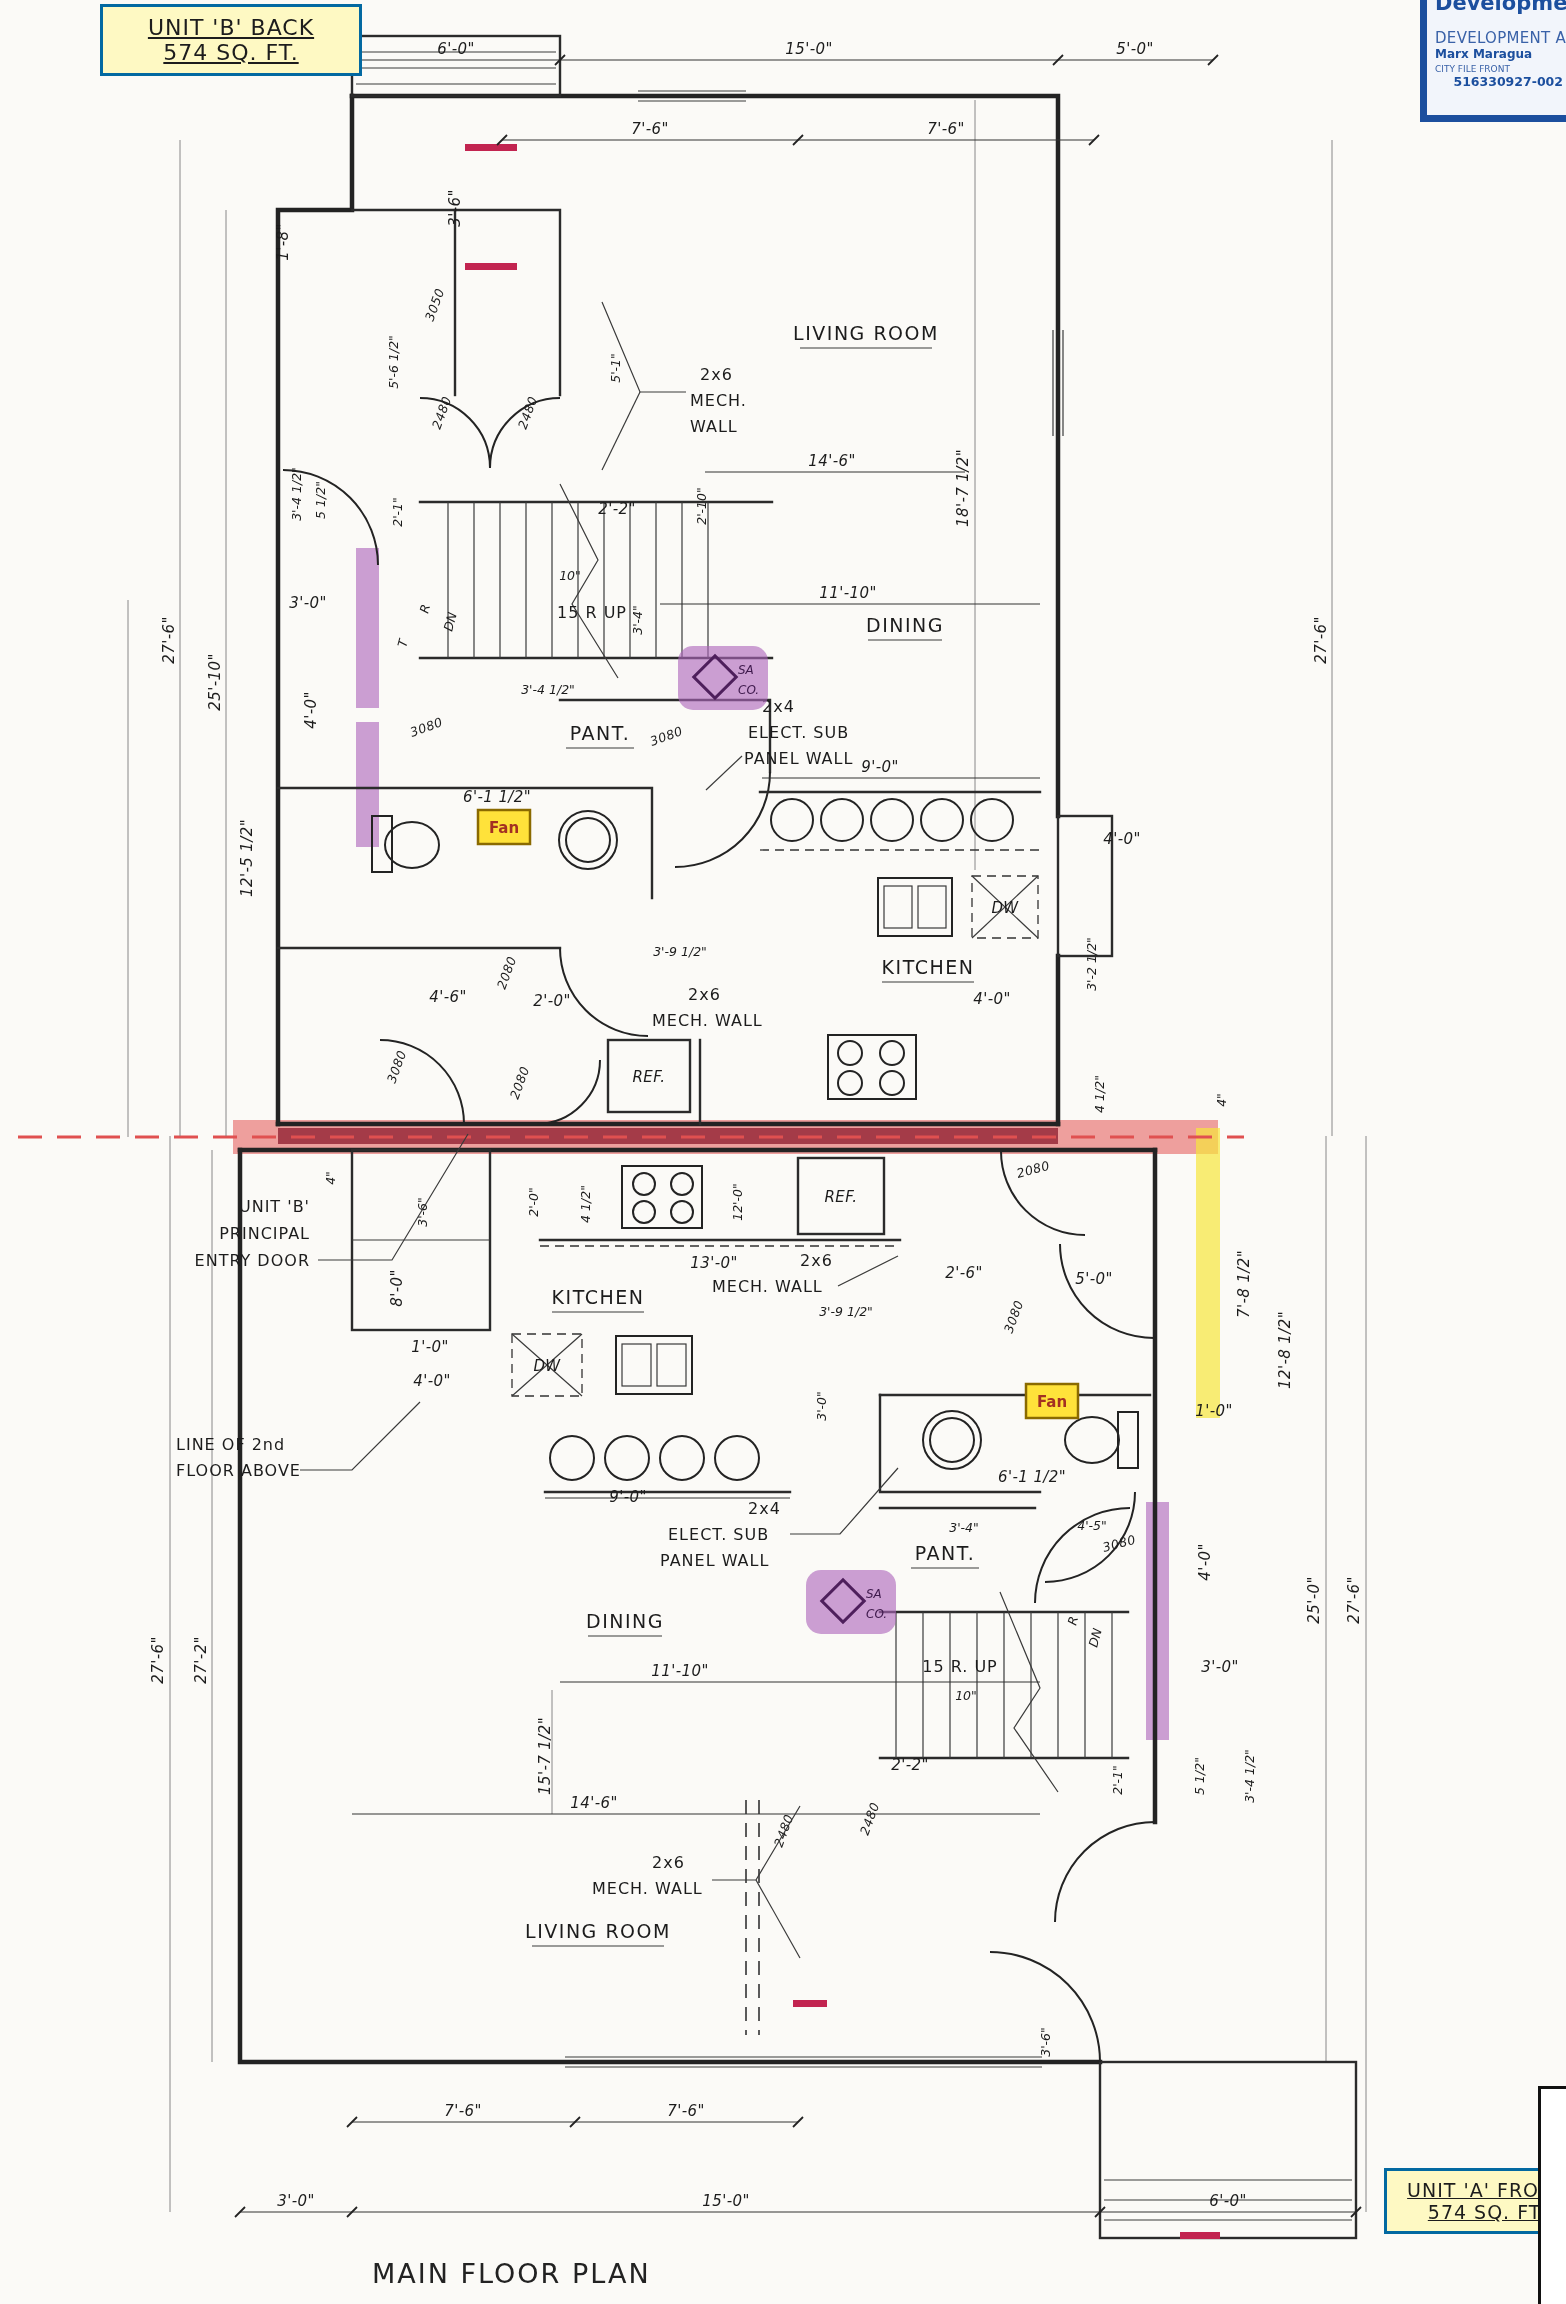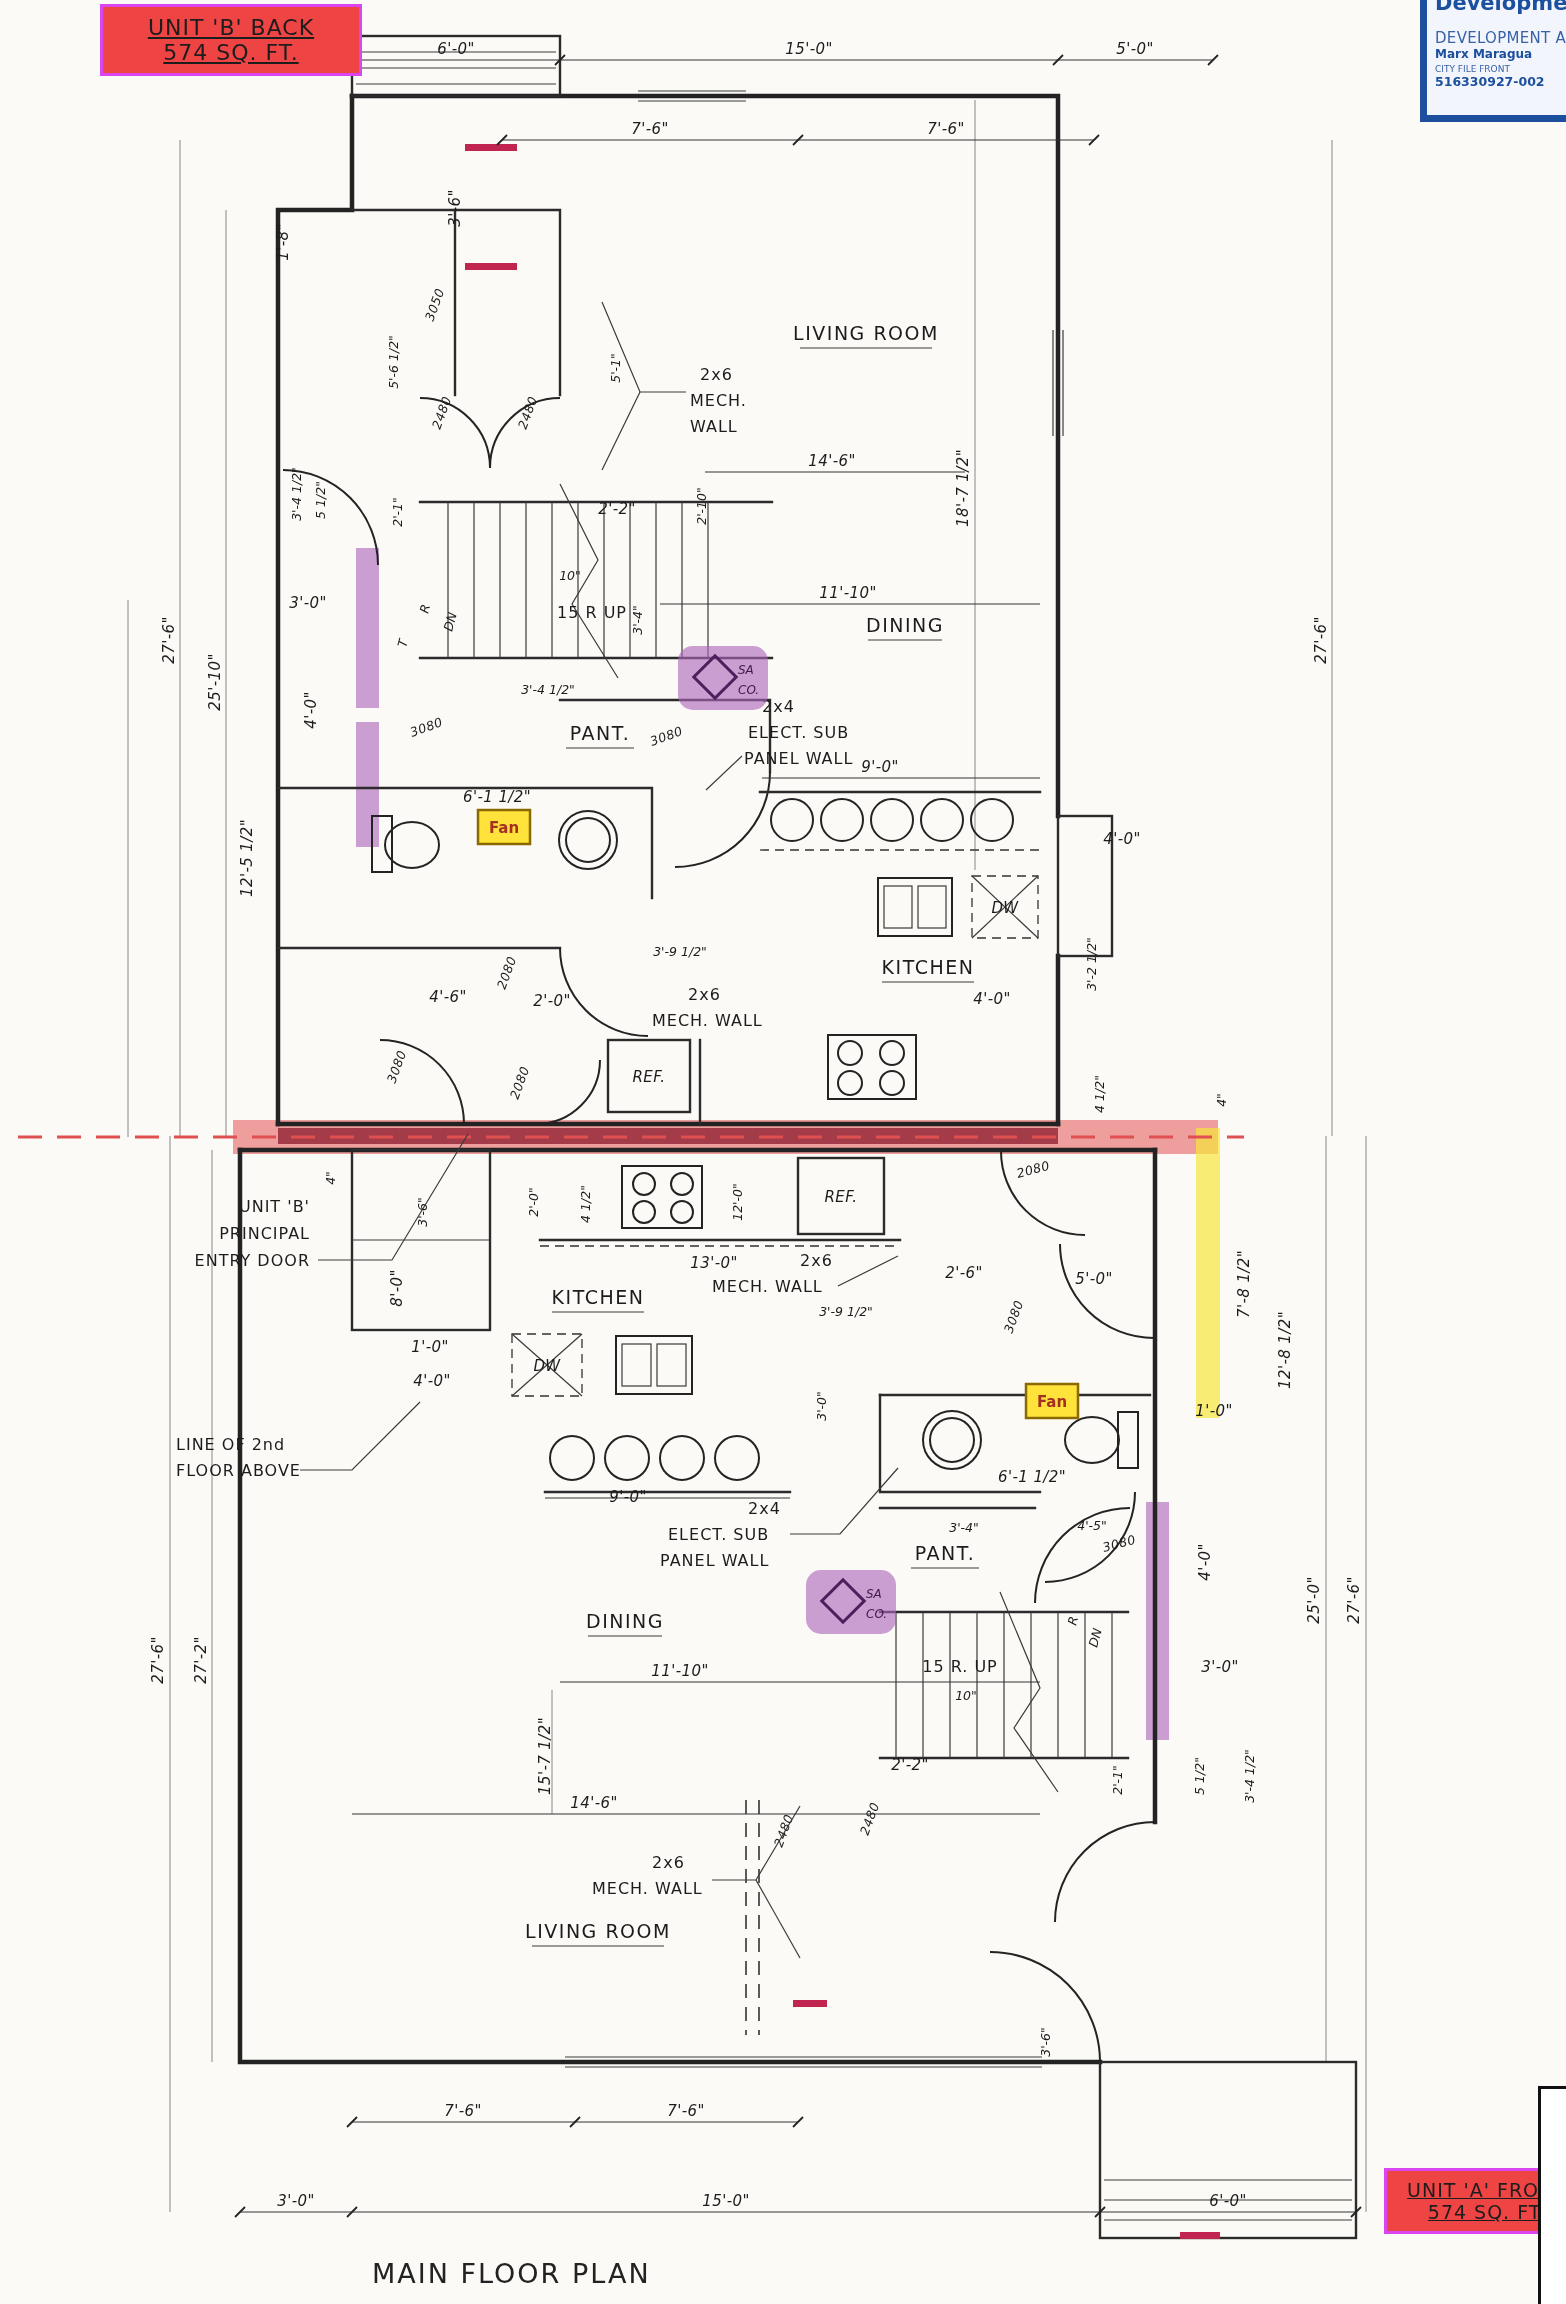--- a/index.html
+++ b/index.html
@@ -32,22 +32,22 @@
   .saco-d{stroke:#4e1f5c;stroke-width:3;fill:none;}
   .saco-t{font-size:12px;font-style:italic;fill:#3f1a4d;}
   .redmark{fill:#c22450;}
   .stamp{position:absolute;top:-14px;right:-12px;width:158px;height:136px;
          border:7px solid var(--stamp_blue);background:#f2f5fb;overflow:hidden;
          padding:2px 8px;box-sizing:border-box;}
   .stamp .big{font-size:21px;font-weight:bold;color:var(--stamp_blue);margin-top:-4px;white-space:nowrap;}
   .stamp .sm{font-size:15px;color:#3a62a8;margin-top:14px;letter-spacing:.3px;white-space:nowrap;}
   .stamp .nm{font-size:12px;font-weight:bold;color:var(--stamp_blue);white-space:nowrap;}
   .stamp .sm2{font-size:9px;color:#3a62a8;margin-top:3px;white-space:nowrap;}
-  .stamp .no{font-size:12.5px;font-weight:bold;color:var(--stamp_blue);white-space:nowrap;}
-  .titlebox{position:absolute;border:3px solid #d946ef;background:#ef4444;
+  .stamp .no{font-size:12.5px;font-weight:bold;color:var(--stamp_blue);white-space:nowrap;text-align:right;}
+  .titlebox{position:absolute;border:3px solid #0369a1;background:#fef9c3;
             text-align:center;padding:8px 10px;}
   .titlebox .l1,.titlebox .l2{font-size:22px;letter-spacing:1px;text-decoration:underline;white-space:nowrap;}
   .plan-title{position:absolute;left:372px;top:2258px;font-size:27px;letter-spacing:2px;
               color:#222;}
   .frame-corner{position:absolute;left:1538px;top:2086px;width:80px;height:260px;
                 border:3px solid #111;background:#fff;}
 </style>
 </head>
 <body>
 

